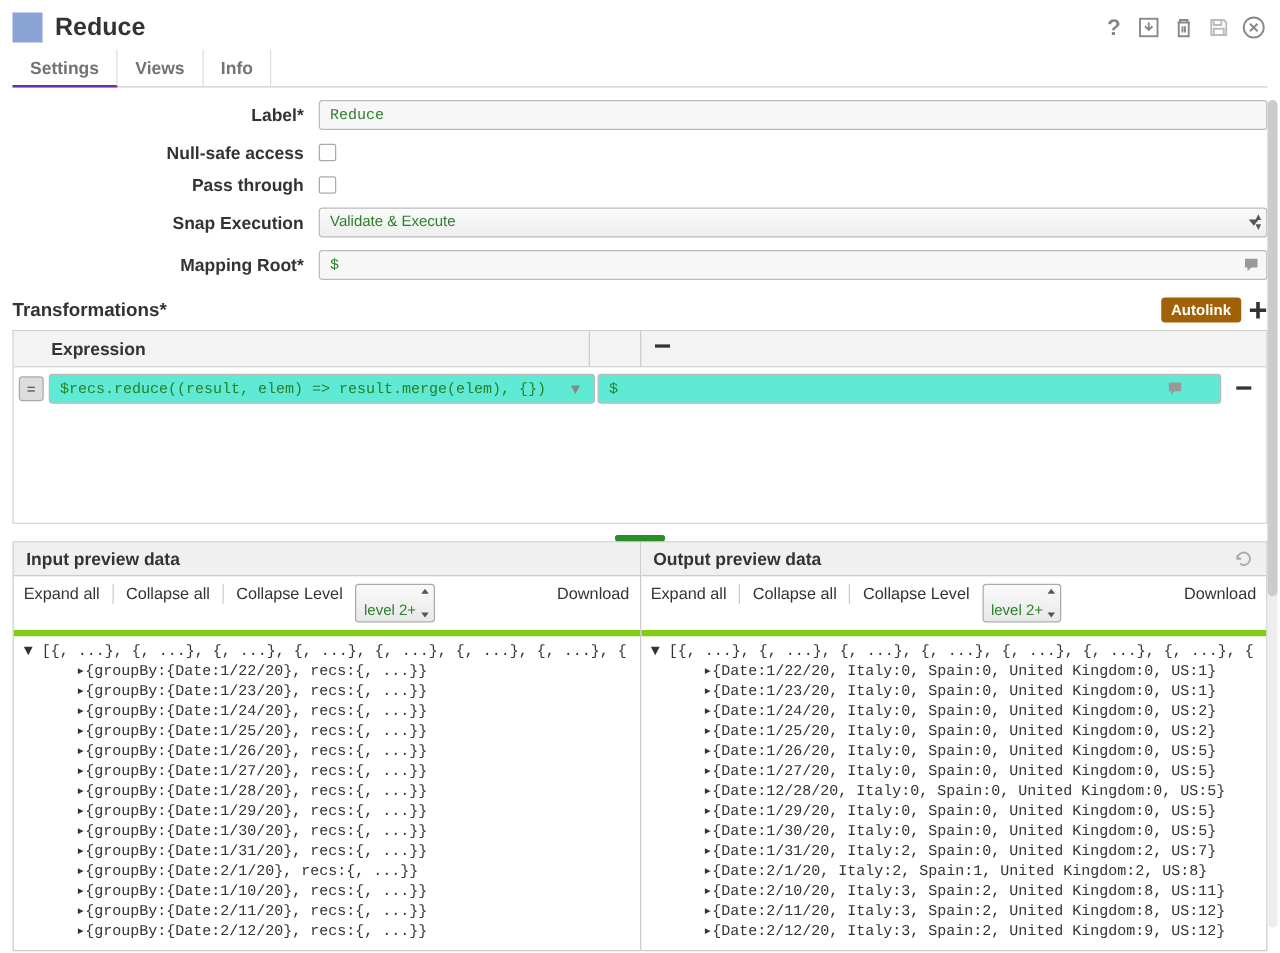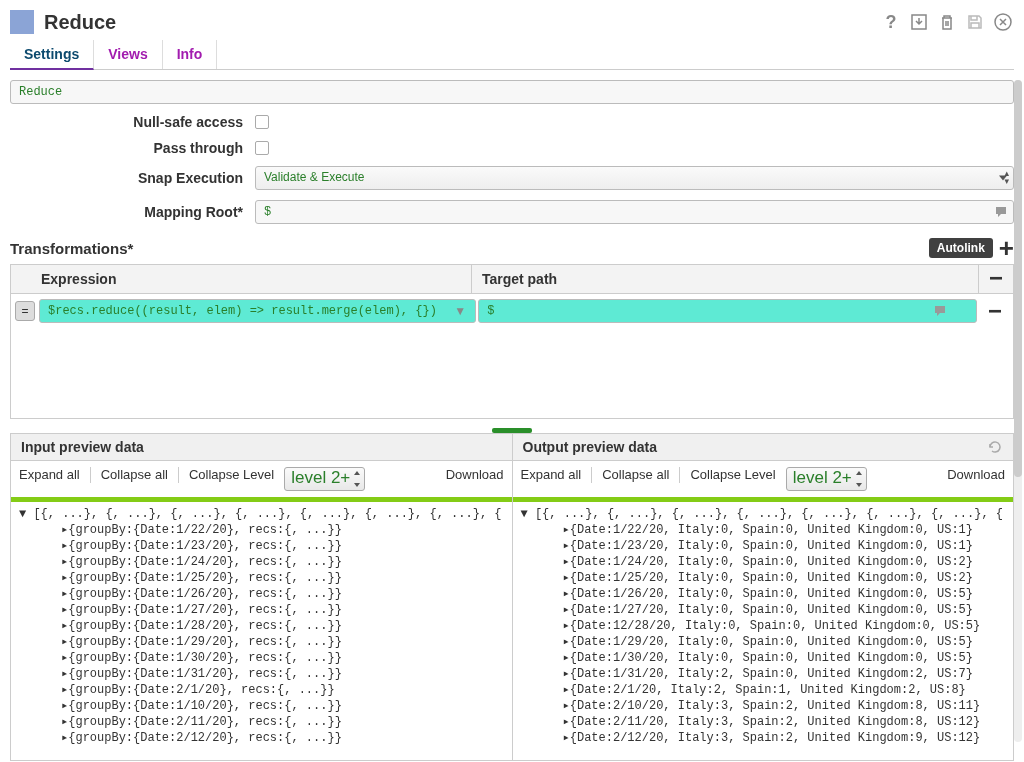--- a/index.html
+++ b/index.html
@@ -43,26 +43,26 @@
 .tabs {
   display: flex;
   gap: 0;
   border-bottom: 1px solid #ccc;
   margin-bottom: 10px;
 }
 .tab {
   padding: 6px 14px;
   font-size: 14px;
   font-weight: 600;
-  color: #a21caf;
+  color: #737373;
   cursor: pointer;
   border-right: 1px solid #ddd;
 }
 .tab.active {
-  color: #0c4a6e;
+  color: #737373;
   border-bottom: 2px solid #7030a0;
   margin-bottom: -1px;
 }
 .form-row {
   display: flex;
   align-items: center;
   margin-bottom: 10px;
 }
 .form-label {
   width: 245px;
@@ -131,21 +131,21 @@
 }
 .section-title {
   font-size: 15px;
   font-weight: 600;
   margin: 14px 0 6px;
   display: flex;
   align-items: center;
 }
 .autolink {
   margin-left: auto;
-  background: #404040;
+  background: #a16207;
   color: #fff;
   padding: 3px 8px;
   border-radius: 3px;
   font-size: 12px;
   margin-right: 6px;
 }
 .plus-btn {
   font-size: 26px;
   font-weight: 700;
   cursor: pointer;
@@ -153,20 +153,21 @@
 }
 .trans-table {
   border: 1px solid #ccc;
   width: 100%;
   margin-bottom: 8px;
 }
 .trans-head {
   display: flex;
   background: #f3f3f3;
   border-bottom: 1px solid #ccc;
+  gap: 40px;
 }
 .trans-head .th {
   padding: 6px 10px;
   font-weight: 600;
   font-size: 14px;
 }
 .trans-head .th-expr { flex: 0 0 46%; border-right: 1px solid #ccc; }
 .trans-head .th-targ { flex: 1; }
 .trans-head .th-btn  { flex: 0 0 28px; text-align: center; font-size: 24px; line-height: 14px; font-weight:700; cursor:pointer; border-left:1px solid #ccc;}
 .trans-row {
@@ -266,23 +267,23 @@
   cursor: pointer;
 }
 .preview-toolbar .sep {
   border-left: 1px solid #ccc;
   height: 16px;
 }
 .preview-toolbar .level-select {
   border: 1px solid #aaa;
   border-radius: 3px;
   background: linear-gradient(#fafafa,#e8e8e8);
-  font-size: 17px;
+  font-size: 12px;
   color: #2a7f2a;
-  padding: 0 14px 2px 6px;
+  padding: 13px 14px 2px 6px;
   position: relative;
 }
 .preview-toolbar .level-select::after {
   content: "";
   position: absolute; right:4px; top:3px;
   border-left:3px solid transparent; border-right:3px solid transparent; border-bottom:4px solid #555;
 }
 .preview-toolbar .level-select::before {
   content: "";
   position: absolute; right:4px; bottom:3px;
@@ -365,20 +366,21 @@
   </div>
 </div>
 
 <div class="tabs">
   <div class="tab active">Settings</div>
   <div class="tab">Views</div>
   <div class="tab">Info</div>
 </div>
 
 <div class="form-row">
+  <div class="form-label">Label*</div>
   <div class="form-control">
     <input class="text-input" value="Reduce" style="">
   </div>
 </div>
 <div class="form-row">
   <div class="form-label">Null-safe access</div>
   <div class="form-control">
     <div class="checkbox"></div>
   </div>
 </div>
@@ -412,21 +414,20 @@
 </div>
 
 <div class="section-title">
   <span>Transformations*</span>
   <span class="autolink">Autolink</span>
   <span class="plus-btn">+</span>
 </div>
 <div class="trans-table">
   <div class="trans-head">
     <div class="th th-expr" style="padding-left:30px">Expression</div>
-    <div class="th th-targ">Target path</div>
     <div class="th th-btn">−</div>
   </div>
   <div class="trans-row">
     <div class="expr-cell">
       <div class="eq-btn">=</div>
       <input class="expr-input" value="$recs.reduce((result, elem) =&gt; result.merge(elem), {})" style="">
       <span class="expr-dd">▼</span>
     </div>
     <div class="targ-cell">
       <input class="targ-input" value="$" style="">

